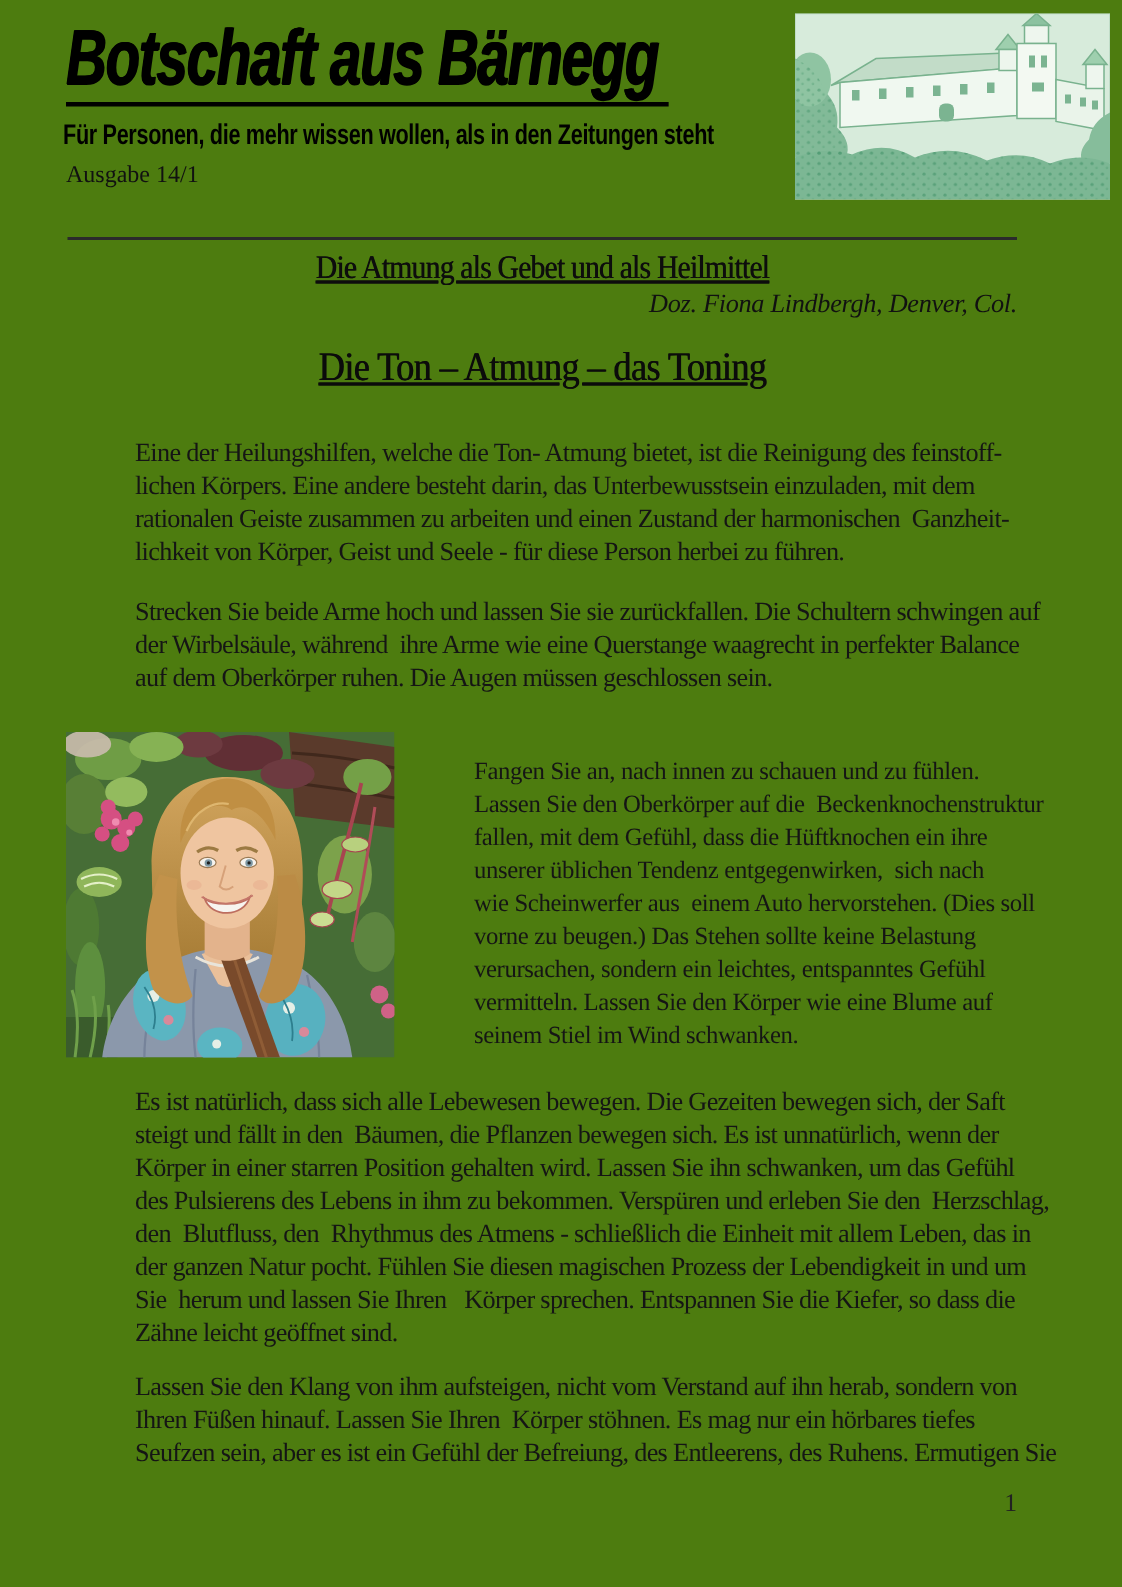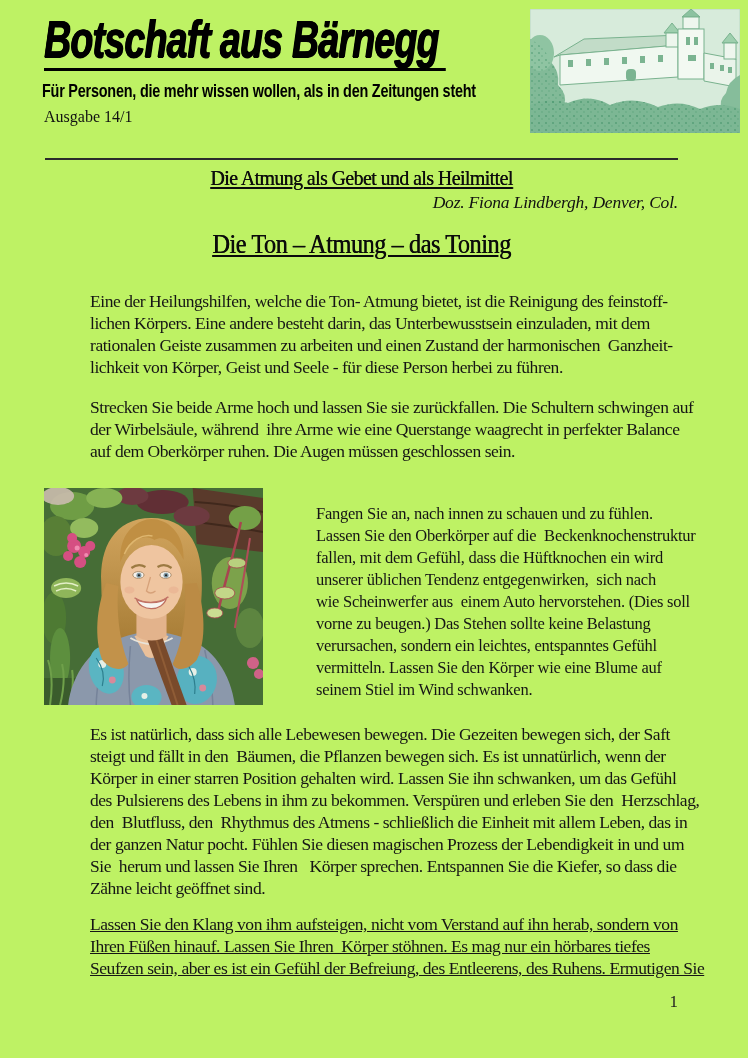--- a/index.html
+++ b/index.html
@@ -1,18 +1,18 @@
 <!DOCTYPE html>
 <html><head>
 <meta charset="utf-8">
 <style>
   html,body{margin:0;padding:0;background:#888;}
   #page{
     position:relative;width:748px;height:1058px;margin:0 auto;
-    background:#bef264;overflow:hidden;
+    background:#4d7c0f;overflow:hidden;
     font-family:"Liberation Serif",serif;color:#151515;
   }
   
   .masthead-title{
     position:absolute;left:44px;top:12px;
     font-family:"Liberation Sans",sans-serif;
     font-style:italic;font-weight:bold;font-size:52px;line-height:54px;
     letter-spacing:-1px;white-space:nowrap;color:#000;
     transform:scaleX(.72);transform-origin:0 0;
     text-shadow:1px 0 currentColor,-.5px 0 currentColor,0 .5px currentColor;
@@ -47,21 +47,21 @@
     transform:scaleX(.9);transform-origin:50% 0;
     text-shadow:.5px 0 currentColor;white-space:pre;color:#0b0b0b;
   }
   
   .para{position:absolute;left:46px;width:675px;font-size:17.5px;line-height:22px;letter-spacing:-.45px;}
   .para .line{white-space:pre;margin-left:44px;}
   .p1{top:290px;}
   .p2{top:396px;}
   .p3{left:272px;top:503px;width:450px;font-size:16.5px;letter-spacing:-.25px;}
   .p4{top:723px;}
-  .p5{top:913px;text-decoration:underline;}
+  .p5{top:913px;}
   .photo{position:absolute;left:44px;top:488px;width:219px;height:217px;}
   .page-num{position:absolute;left:45px;top:992px;width:633px;text-align:right;font-size:17px;color:#222;}
 </style>
 </head>
 <body>
 
 <div id="page">
 
   <div class="masthead-title">Botschaft aus Bärnegg</div>
   <div class="masthead-subtitle">Für Personen, die mehr wissen wollen, als in den Zeitungen steht</div>
@@ -224,21 +224,21 @@
 
     <path d="M92,111 C98,116 116,116 122,110 C118,124 96,124 92,111 Z" fill="#f7f4ef" stroke="#bd6e5f" stroke-width="1.2"></path>
     <path d="M90,110 Q107,119 124,109" stroke="#c4766a" stroke-width="1" fill="none"></path>
     <ellipse cx="85" cy="102" rx="5" ry="3.4" fill="#e5a083" opacity=".35"></ellipse>
     <ellipse cx="129" cy="102" rx="5" ry="3.4" fill="#e5a083" opacity=".35"></ellipse>
   </svg>
 
   <div class="para p3">
       <div class="line">Fangen Sie an, nach innen zu schauen und zu fühlen.</div>
       <div class="line">Lassen Sie den Oberkörper auf die  Beckenknochenstruktur</div>
-      <div class="line">fallen, mit dem Gefühl, dass die Hüftknochen ein wird</div>
+      <div class="line">fallen, mit dem Gefühl, dass die Hüftknochen ein ihre</div>
       <div class="line">unserer üblichen Tendenz entgegenwirken,  sich nach</div>
       <div class="line">wie Scheinwerfer aus  einem Auto hervorstehen. (Dies soll</div>
       <div class="line">vorne zu beugen.) Das Stehen sollte keine Belastung</div>
       <div class="line">verursachen, sondern ein leichtes, entspanntes Gefühl</div>
       <div class="line">vermitteln. Lassen Sie den Körper wie eine Blume auf</div>
       <div class="line">seinem Stiel im Wind schwanken.</div>
     </div>
   <div class="para p4">
       <div class="line">Es ist natürlich, dass sich alle Lebewesen bewegen. Die Gezeiten bewegen sich, der Saft</div>
       <div class="line">steigt und fällt in den  Bäumen, die Pflanzen bewegen sich. Es ist unnatürlich, wenn der</div>

